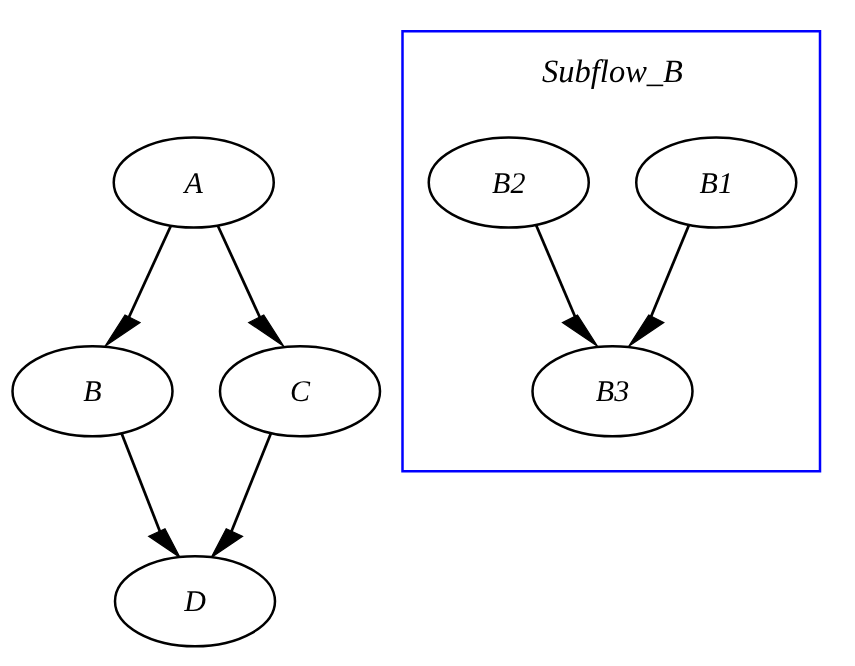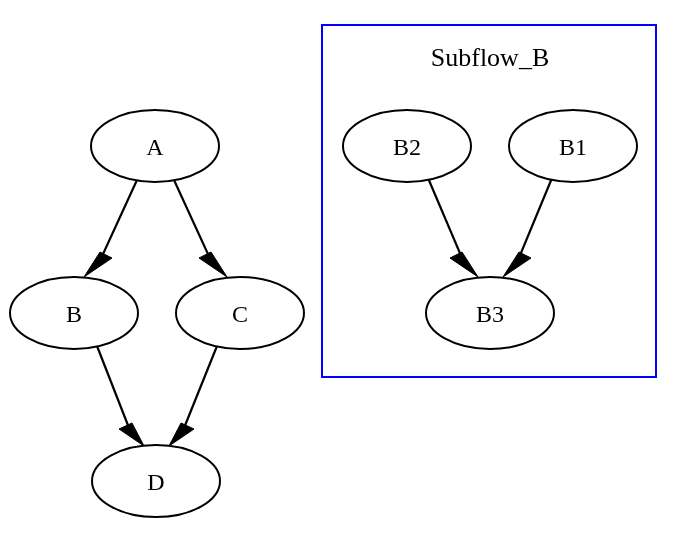--- a/index.html
+++ b/index.html
@@ -10,20 +10,21 @@
   }
   body {
     font-family: "Liberation Serif", "DejaVu Serif", serif;
   }
   #canvas-wrap {
     position: relative;
     width: 684px;
     height: 533px;
     background: #ffffff;
     overflow: hidden;
+    font-style: italic;
   }
   #graph-svg {
     display: block;
     width: 684px;
     height: 533px;
   }
   .node-ellipse {
     fill: #ffffff;
     stroke: #000000;
     stroke-width: 2;

